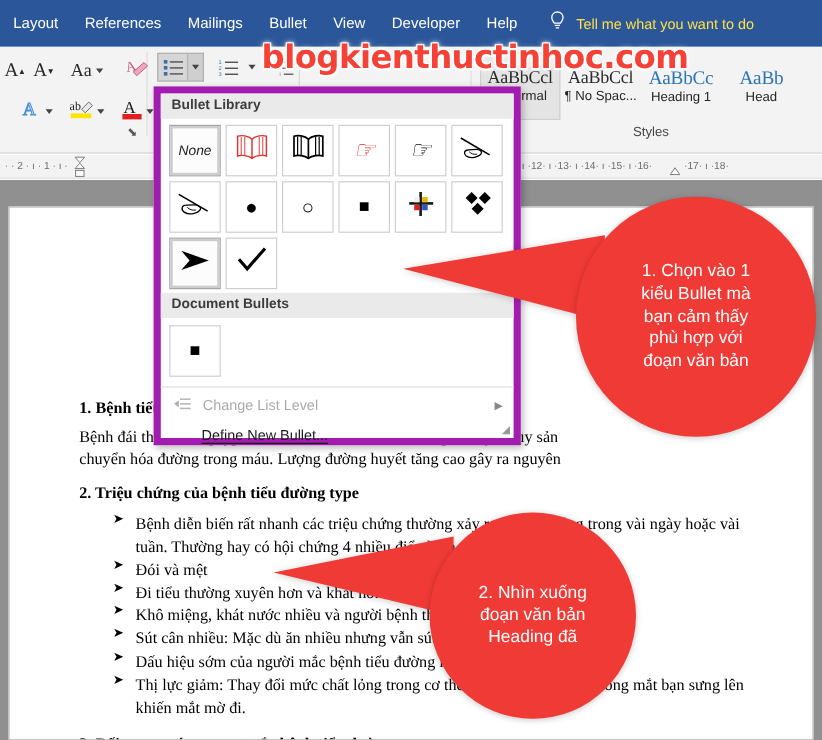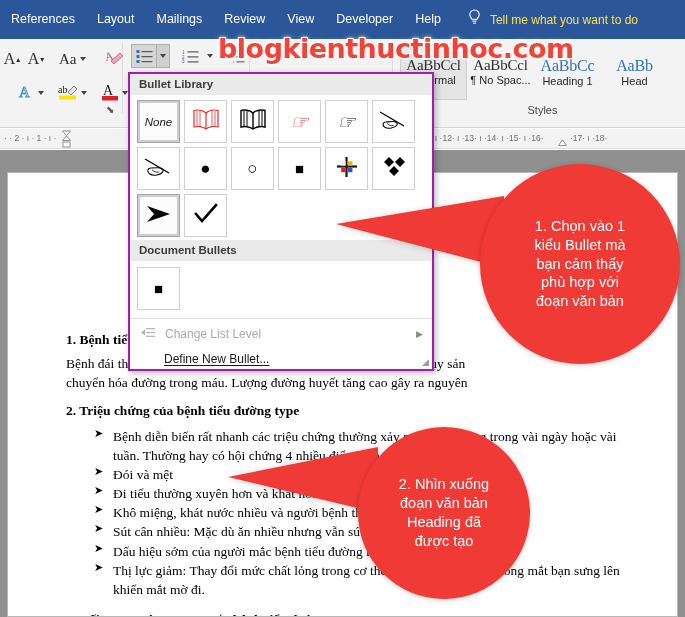--- a/index.html
+++ b/index.html
@@ -121,21 +121,21 @@
   .doc-ul { list-style: none; margin: 6px 0 0 28px; }
   .doc-li { position: relative; padding-left: 19px; margin-bottom: 0px; }
   .doc-li::before {
     content: "\27A4"; position: absolute; left: 0; top: -1px;
     font-size: 11px; color: #000;
   }
 
   
   .bullet-dropdown {
     position: absolute; left: 128px; top: 72px; width: 306px; height: 299px;
-    background: #ffffff; border: 2px solid #a21caf;
+    background: #ffffff; border: 6px solid #a21caf;
     box-shadow: 2px 2px 6px rgba(0,0,0,0.28);
     z-index: 40;
   }
   .bl-section-title {
     height: 21px; background: #eaeaea; color: #3c3c3c;
     font-size: 11.5px; font-weight: bold; padding: 4px 0 0 9px;
   }
   .bl-grid { display: flex; flex-wrap: wrap; padding: 5px 0 3px 7px; gap: 4px; font-style: italic; }
   .bl-cell {
     width: 43px; height: 43px; border: 1px solid #cfcfcf; background: #fff;
@@ -191,24 +191,24 @@
     font-size: 27px; color: #f44336;
     text-shadow: 0 0 3px #fff, 0 0 3px #fff, 1px 1px 0 #fff, -1px -1px 0 #fff,
                  1px -1px 0 #fff, -1px 1px 0 #fff, 0 0 6px #fff;
     white-space: nowrap; letter-spacing: -0.5px;
   }
 </style>
 </head>
 <body>
 
 <div class="ribbon-tabbar">
+  <div class="ribbon-tab">Layout</div>
   <div class="ribbon-tab">References</div>
-  <div class="ribbon-tab">Layout</div>
   <div class="ribbon-tab">Mailings</div>
-  <div class="ribbon-tab">Review</div>
+  <div class="ribbon-tab">Bullet</div>
   <div class="ribbon-tab">View</div>
   <div class="ribbon-tab">Developer</div>
   <div class="ribbon-tab">Help</div>
   <div class="tellme-wrap">
     <span class="bulb-icon">
       <svg width="13" height="17" viewBox="0 0 13 17">
         <path d="M6.5 1 C3.6 1 1.8 3.1 1.8 5.6 C1.8 7.6 3.2 8.9 3.9 10.2 L9.1 10.2 C9.8 8.9 11.2 7.6 11.2 5.6 C11.2 3.1 9.4 1 6.5 1 Z" fill="none" stroke="#ffffff" stroke-width="1.1"></path>
         <line x1="4.3" y1="12.1" x2="8.7" y2="12.1" stroke="#ffffff" stroke-width="1.1"></line>
         <line x1="5.1" y1="14.2" x2="7.9" y2="14.2" stroke="#ffffff" stroke-width="1.1"></line>
       </svg>
@@ -531,17 +531,16 @@
     <div>đoạn văn bản</div>
   </div>
 </div>
 
 <div class="callout-tail" id="tail-2"></div>
 <div class="callout" id="callout-2">
   <div class="callout-text">
     <div>2. Nhìn xuống</div>
     <div>đoạn văn bản</div>
     <div>Heading đã</div>
-    <div>được tạo</div>
   </div>
 </div>
 
 <div class="watermark">blogkienthuctinhoc.com</div>
 
 </body></html>

